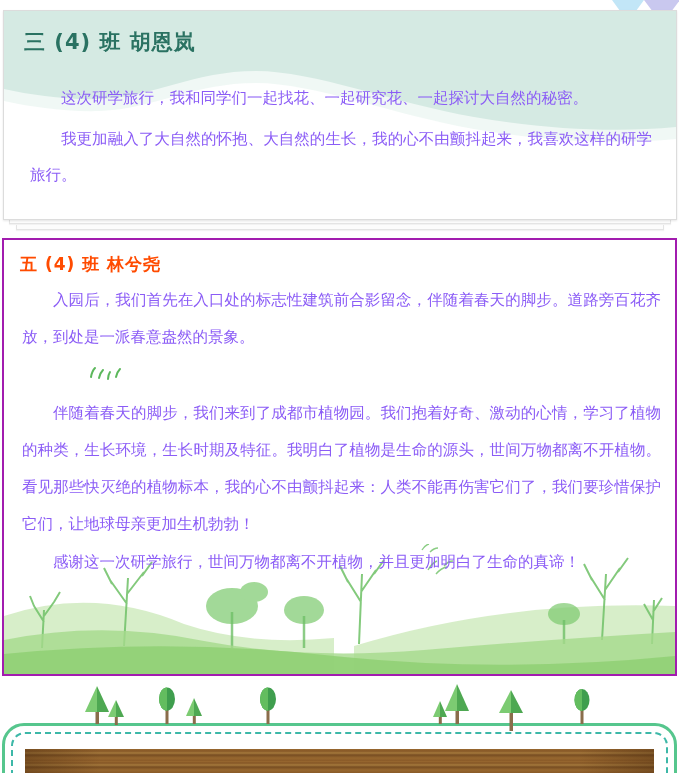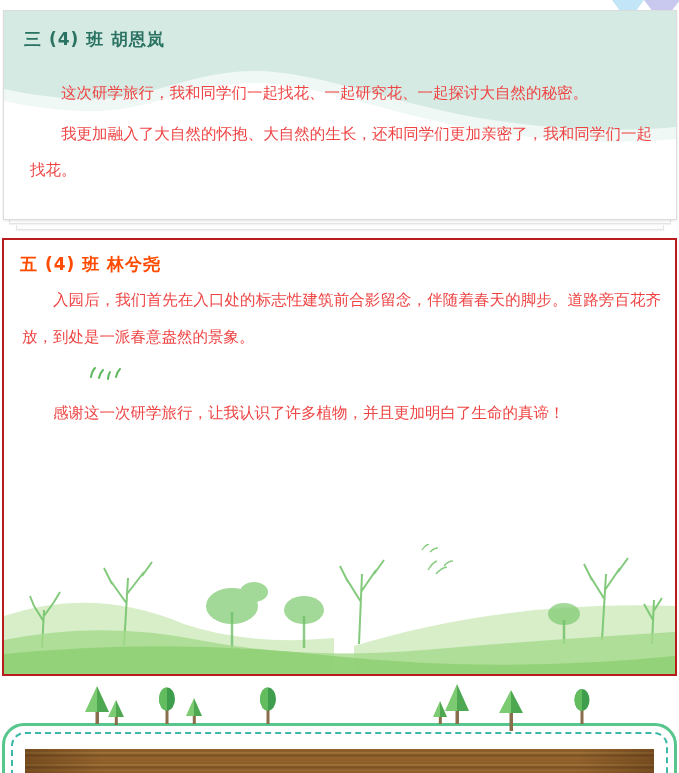--- a/index.html
+++ b/index.html
@@ -8,32 +8,32 @@
 
   
   .tri{position:absolute;top:0;width:0;height:0;z-index:0;}
   .tri.blue{left:612px;border-left:16px solid transparent;border-right:16px solid transparent;border-top:22px solid #c2e6f7;}
   .tri.purple{left:644px;border-left:18px solid transparent;border-right:18px solid transparent;border-top:24px solid #c9c8ef;}
 
   
   .card1{position:absolute;left:3px;top:10px;width:672px;height:208px;background:#fff;
          border:1px solid #dcdcdc;box-shadow:0 1px 2px rgba(0,0,0,.10);overflow:hidden;z-index:2;}
   .card1 .wave{position:absolute;left:0;top:0;width:672px;height:132px;z-index:0;}
-  .card1 .hdr{position:relative;z-index:2;padding:17px 20px 0 20px;font-size:17px;font-weight:bold;color:#2a7262;letter-spacing:1px;}
+  .card1 .hdr{position:relative;z-index:2;padding:17px 20px 0 20px;font-size:21px;font-weight:bold;color:#2a7262;letter-spacing:1px;}
   .card1 .body{position:relative;z-index:2;margin-top:24px;padding:0 24px 0 26px;}
-  p.par{margin:0 0 5px 0;font-size:15.5px;line-height:36px;color:#ef4444;text-indent:2em;text-align:justify;}
+  p.par{margin:0 0 5px 0;font-size:15.5px;line-height:36px;color:#8b5cf6;text-indent:2em;text-align:justify;}
 
   
   .stack{position:absolute;background:#fcfcfc;border:1px solid #e4e4e4;border-top:none;box-shadow:0 1px 1px rgba(0,0,0,.05);z-index:1;}
   .stack.s1{left:9px;top:219px;width:660px;height:4px;}
   .stack.s2{left:16px;top:225px;width:646px;height:4px;}
 
   
   .card2{position:absolute;left:2px;top:238px;width:671px;height:434px;background:#fff;
-         border:2px solid #b91c1c;overflow:hidden;z-index:2;box-sizing:content-box;}
+         border:2px solid #a21caf;overflow:hidden;z-index:2;box-sizing:content-box;}
   .card2 .hdr{position:relative;z-index:2;padding:13px 16px 0 16px;font-size:17px;font-weight:bold;color:#ff4b00;letter-spacing:1px;}
   .card2 .body{position:relative;z-index:2;margin-top:6px;padding:0 14px 0 18px;}
   .card2 p.par{line-height:37px;margin-bottom:1px;}
   .landscape{position:absolute;left:0;bottom:0;width:671px;height:130px;z-index:1;}
   .sprouts{display:inline-block;vertical-align:baseline;margin-left:4px;}
 
   
   .treerow{position:absolute;left:0;top:684px;width:679px;height:47px;z-index:3;}
 
   
@@ -52,21 +52,21 @@
 <div class="tri purple"></div>
 
 <div class="card1">
   <svg class="wave" viewBox="0 0 672 132" preserveAspectRatio="none">
     <path fill="#d5eae3" opacity="0.35" d="M0,0 H672 V128 C610,134 540,130 470,118 C390,104 310,72 252,72 C190,72 150,98 96,100 C60,101 28,96 0,90 Z"></path>
     <path fill="#d5eae3" d="M0,0 H672 V116 C610,122 540,118 470,106 C390,92 310,60 252,60 C190,60 150,86 96,88 C60,89 28,84 0,78 Z"></path>
   </svg>
   <div class="hdr">三 (4) 班  胡恩岚</div>
   <div class="body">
     <p class="par">这次研学旅行，我和同学们一起找花、一起研究花、一起探讨大自然的秘密。</p>
-    <p class="par">我更加融入了大自然的怀抱、大自然的生长，还和同学们更加亲密了，我和同学们一起找花。</p>
+    <p class="par">我更加融入了大自然的怀抱、大自然的生长，我的心不由颤抖起来，我喜欢这样的研学旅行。</p>
   </div>
 </div>
 <div class="stack s1"></div>
 <div class="stack s2"></div>
 
 <div class="card2">
 
   <svg class="landscape" viewBox="0 0 671 130" preserveAspectRatio="none">
     <g stroke="#76c46e" stroke-width="1.4" fill="none" opacity="0.85">
       <path d="M424,26 q4,-7 9,-9 M432,30 q5,-6 11,-7 M440,22 q4,-5 9,-5"></path>
@@ -98,21 +98,22 @@
   <div class="body">
     <p class="par">入园后，我们首先在入口处的标志性建筑前合影留念，伴随着春天的脚步。道路旁百花齐放，到处是一派春意盎然的景象。</p>
     <p class="par"><span class="sprouts"><svg width="34" height="14" viewBox="0 0 34 14">
             <g stroke="#5cb85c" stroke-width="2" fill="none" stroke-linecap="round">
               <path d="M3,11 Q4,5 7,2"></path>
               <path d="M11,12 Q12,7 15,4"></path>
               <path d="M20,13 Q20,9 22,6"></path>
               <path d="M28,11 Q29,6 32,3"></path>
             </g>
           </svg></span></p>
-    <p class="par">感谢这一次研学旅行，让我认识了许多植物，并且更加明白了生命的真谛！</p>
+    <p class="par">伴随着春天的脚步，我们来到了成都市植物园。我们抱着好奇、激动的心情，学习了植物的种类，生长环境，生长时期及特征。我明白了植物是生命的源头，世间万物都离不开植物。看见那些快灭绝的植物标本，我的心不由颤抖起来：人类不能再伤害它们了，我们要珍惜保护它们，让地球母亲更加生机勃勃！</p>
+    <p class="par">感谢这一次研学旅行，世间万物都离不开植物，并且更加明白了生命的真谛！</p>
   </div>
 </div>
 
 <svg class="treerow" viewBox="0 0 679 47">
 
   <g>
     <rect x="95.5" y="27" width="3.5" height="13" fill="#8a6d4b"></rect>
     <polygon points="97,2 85,28 97,28" fill="#7ccb72"></polygon>
     <polygon points="97,2 109,28 97,28" fill="#4ea852"></polygon>
   </g>

